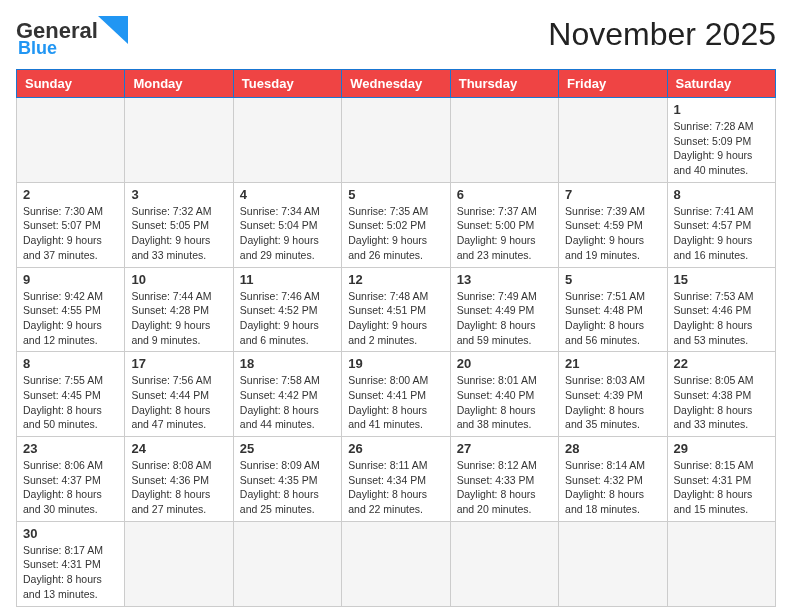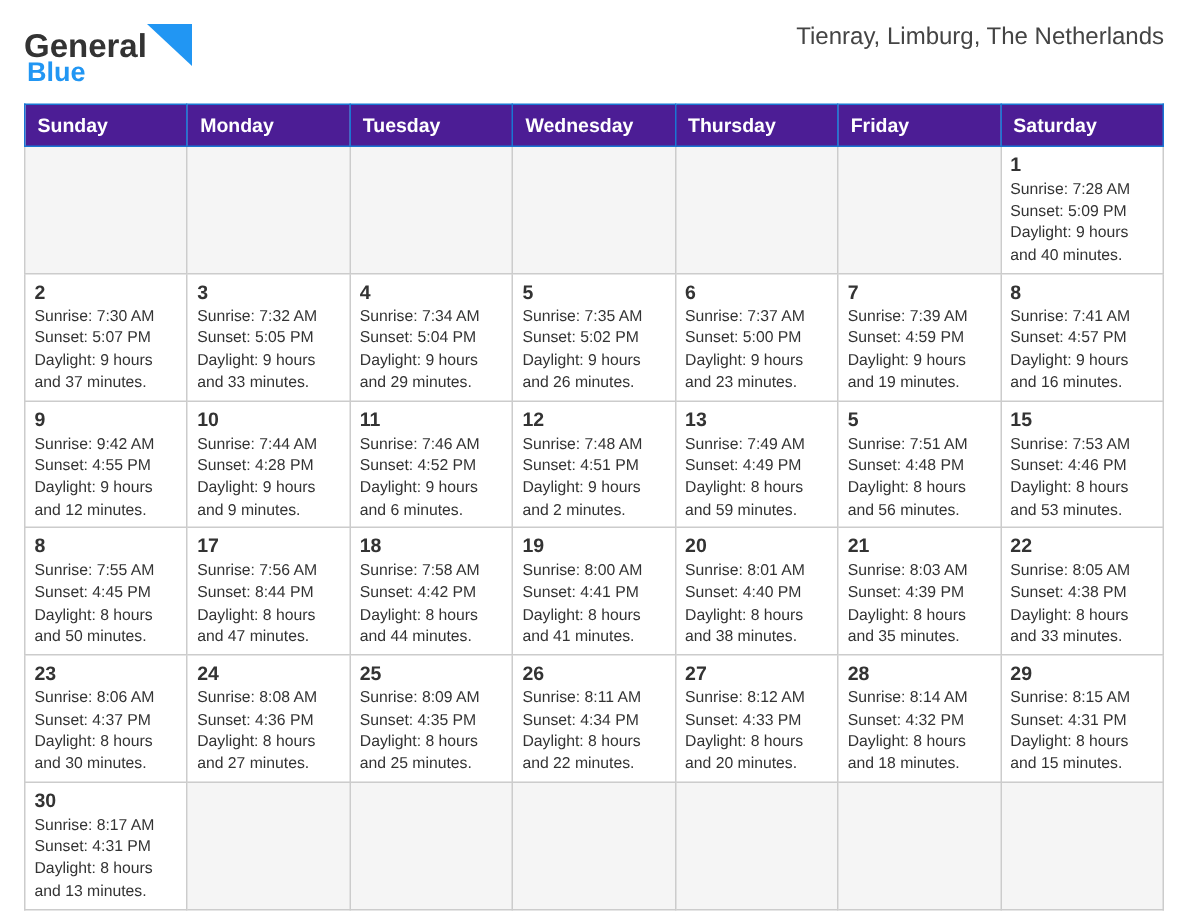--- a/index.html
+++ b/index.html
@@ -32,21 +32,21 @@
     .location-title {
       font-size: 16px;
       color: #444;
     }
     .calendar {
       width: 100%;
       border-collapse: collapse;
       border: 1px solid #ccc;
     }
     .calendar th {
-      background: #4c1d95;
+      background: #ef4444;
       color: #fff;
       font-size: 13px;
       font-weight: bold;
       text-align: left;
       padding: 6px 8px;
       border: 1px solid #1976D2;
     }
     .calendar td {
       vertical-align: top;
       border: 1px solid #ccc;
@@ -78,21 +78,21 @@
   <div class="logo">
     <div style="display:flex; align-items:flex-end; gap:0;">
       <span style="font-size:22px; font-weight:bold; color:#333;">General</span>
       <svg width="30" height="28" viewBox="0 0 30 28">
         <polygon points="0,0 30,0 30,28" fill="#2196F3"></polygon>
       </svg>
     </div>
     <div style="font-size:18px; font-weight:bold; color:#2196F3; margin-top:-6px; margin-left:2px;">Blue</div>
   </div>
   <div class="title-area">
-    <div class="location-title">Tienray, Limburg, The Netherlands</div>
+    <div class="month-title">November 2025</div>
   </div>
 </div>
 
 <table class="calendar">
   <thead>
     <tr>
       <th>Sunday</th>
       <th>Monday</th>
       <th>Tuesday</th>
       <th>Wednesday</th>
@@ -207,21 +207,21 @@
       <tr>
         <td>
           <span class="day-number">8</span>
           <div class="day-info">Sunrise: 7:55 AM
 Sunset: 4:45 PM
 Daylight: 8 hours and 50 minutes.</div>
         </td>
         <td>
           <span class="day-number">17</span>
           <div class="day-info">Sunrise: 7:56 AM
-Sunset: 8:44 PM
+Sunset: 4:44 PM
 Daylight: 8 hours and 47 minutes.</div>
         </td>
         <td>
           <span class="day-number">18</span>
           <div class="day-info">Sunrise: 7:58 AM
 Sunset: 4:42 PM
 Daylight: 8 hours and 44 minutes.</div>
         </td>
         <td>
           <span class="day-number">19</span>

